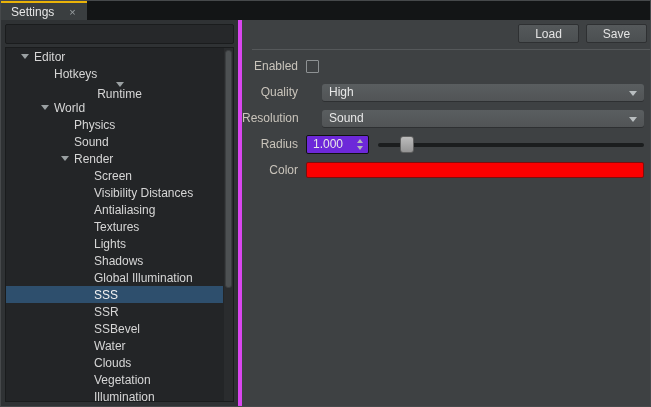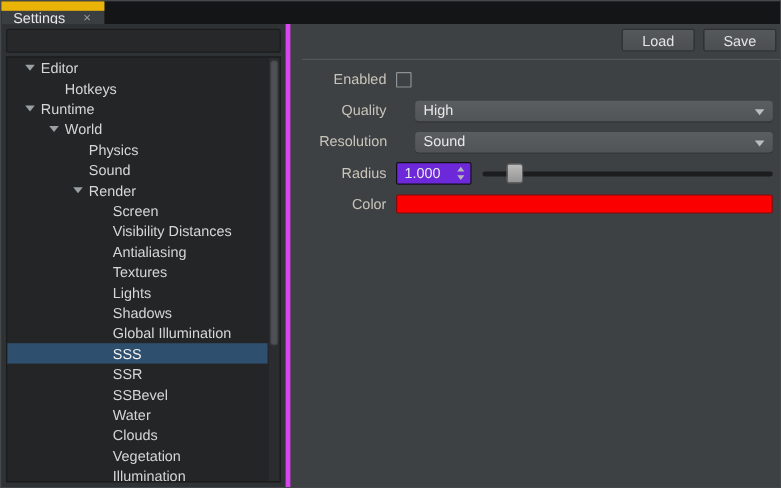--- a/index.html
+++ b/index.html
@@ -11,21 +11,21 @@
     border:1px solid #46494b;
     font-family:"Liberation Sans", sans-serif;
     font-size:12px;
     user-select:none;
   }
   
   .tabbar { height:19px; background:#131516; display:flex; align-items:stretch; }
   .tab {
     display:flex; align-items:center; gap:12px;
     padding:0 8px 0 10px; height:100%;
-    background:#3a3e40; border-top:8px solid #eab308;
+    background:#3a3e40; border-top:2px solid #eab308;
     color:#e6e6e6;
   }
   .tab-close { color:#9aa0a2; font-size:11px; line-height:10px; padding:1px 3px; border-radius:2px; }
   
   .body { display:flex; height:calc(100% - 19px); }
   .left-panel {
     width:241px; flex:none; background:#2f3234;
     border-right:4px solid #d946ef;
     padding:4px; display:flex; flex-direction:column;
   }
@@ -60,21 +60,21 @@
   .right-panel { flex:1; display:flex; flex-direction:column; min-width:0; }
   .toolbar { display:flex; justify-content:flex-end; gap:7px; padding:4px 3px 0 0; }
   .btn {
     width:61px; height:19px;
     background:linear-gradient(#55595b,#4b4f51);
     border:1px solid #2e3032; border-radius:2px;
     color:#e4e4e4; font-size:12px; font-family:"Liberation Sans", sans-serif;
     display:flex; align-items:center; justify-content:center;text-align:right;
   }
   .separator { height:1px; background:#55585a; margin:6px 0 0 10px; }
-  .form { padding-top:3px;padding-left:24px; }
+  .form { padding-top:3px; }
   .form-row { height:26px; display:flex; align-items:center; }
   .form-label { width:56px; flex:none; text-align:right; color:#c9c4bb; }
   .form-control { flex:1; min-width:0; margin:0 6px 0 8px; display:flex; align-items:center; }
   .checkbox { width:13px; height:13px; border:1px solid #8e9294; border-radius:1px; background:transparent; }
   .select {
     flex:1; height:17px; position:relative;
     background:linear-gradient(#5a5e60,#515456);
     border-radius:3px; box-shadow:0 1px 0 #2e3032;
     color:#e8e8e8; display:flex; align-items:center; padding:0 20px 0 7px;margin-left:16px;
   }
@@ -118,21 +118,21 @@
       <div class="tree-wrap">
         <div>
             <div class="tree-row" style="padding-left: 10px;">
               <span class="expander"></span>
               <span class="tree-label">Editor</span>
             </div>
             <div class="tree-row" style="padding-left: 30px;">
               <span class="expander-spacer"></span>
               <span class="tree-label">Hotkeys</span>
             </div>
-            <div class="tree-row" style="padding-left: 10px;">
+            <div class="tree-row" style="padding-left: 10px; flex-direction: column;">
               <span class="expander"></span>
               <span class="tree-label">Runtime</span>
             </div>
             <div class="tree-row" style="padding-left: 30px;">
               <span class="expander"></span>
               <span class="tree-label">World</span>
             </div>
             <div class="tree-row" style="padding-left: 50px;">
               <span class="expander-spacer"></span>
               <span class="tree-label">Physics</span>

